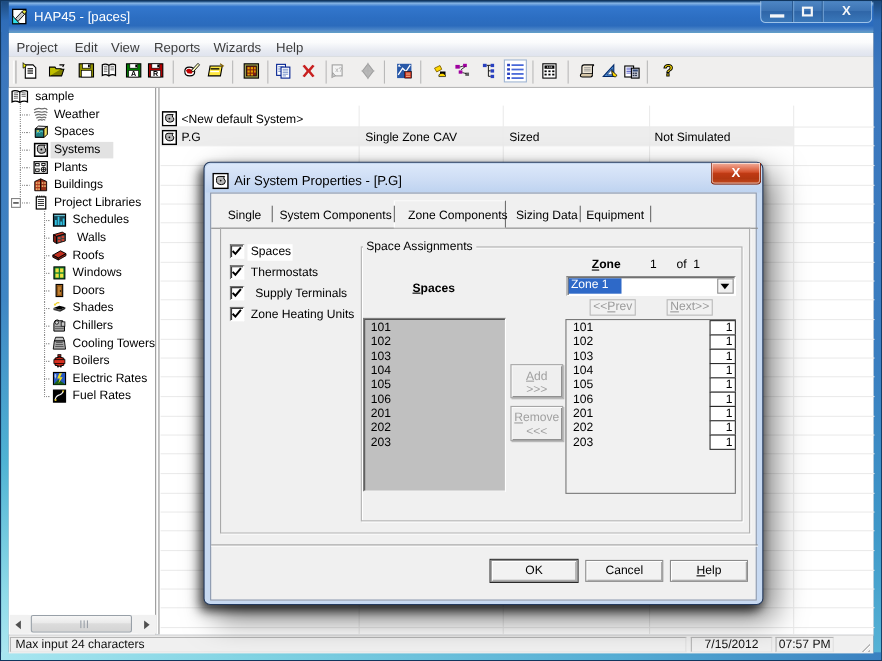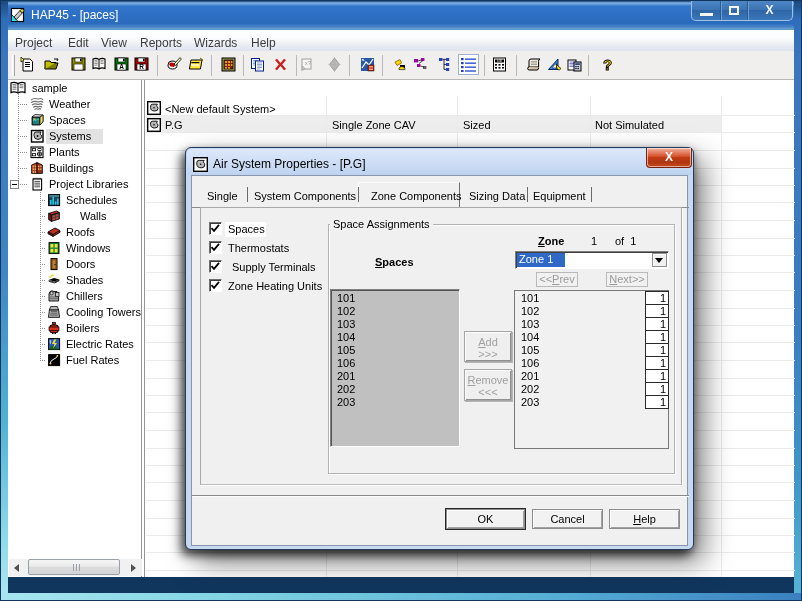--- a/index.html
+++ b/index.html
@@ -364,21 +364,21 @@
         <div class="titem" style="left:58px;top:114px;">Schedules</div>
         <div class="ticn" style="left:38px;top:128px;"><svg width="16" height="16" viewBox="0 0 16 16">
             <path d="M2.6 5.4 L10.6 3 L13.4 4.6 L5.4 7 Z" fill="#c03020" stroke="#000" stroke-width="0.8"></path>
             <path d="M2.6 5.4 L5.4 7 L5.4 13.4 L2.6 11.6 Z" fill="#801810" stroke="#000" stroke-width="0.8"></path>
             <path d="M5.4 7 L13.4 4.6 L13.4 11 L5.4 13.4 Z" fill="#404040" stroke="#000" stroke-width="0.8"></path>
             <rect x="6.6" y="7.4" width="2.4" height="2" fill="#c84030"></rect>
             <rect x="10" y="6.4" width="2.4" height="2" fill="#c84030"></rect>
             <rect x="6.6" y="10.2" width="2.4" height="2" fill="#c84030"></rect>
             <rect x="10" y="9.2" width="2.4" height="2" fill="#c84030"></rect>
           </svg></div>
-        <div class="titem" style="left:72px;top:130px;">Walls</div>
+        <div class="titem" style="left:62px;top:130px;">Walls</div>
         <div class="ticn" style="left:38px;top:144px;"><svg width="16" height="16" viewBox="0 0 16 16">
             <path d="M2 8 L9 4 L14 6.6 L7 10.6 Z" fill="#c03020" stroke="#000" stroke-width="0.9"></path>
             <path d="M2 8 L7 10.6 L7 12.4 L2 9.8 Z" fill="#701810" stroke="#000" stroke-width="0.8"></path>
             <path d="M7 10.6 L14 6.6 L14 8.4 L7 12.4 Z" fill="#982418" stroke="#000" stroke-width="0.8"></path>
           </svg></div>
         <div class="titem" style="left:58px;top:146px;">Roofs</div>
         <div class="ticn" style="left:38px;top:160px;"><svg width="16" height="16" viewBox="0 0 16 16">
             <rect x="3" y="2.6" width="10" height="11" fill="#108030" stroke="#000" stroke-width="0.9"></rect>
             <g fill="#f0e040">
               <rect x="4.4" y="4" width="3" height="3.6"></rect>
@@ -494,20 +494,26 @@
           <div style="position:absolute;left:5px;top:5px;width:0;height:0;border-top:4px solid transparent;border-bottom:4px solid transparent;border-right:5px solid #505050;"></div>
         </div>
       <div class="sb-btn" style="left:116px;">
           <div style="position:absolute;left:6px;top:5px;width:0;height:0;border-top:4px solid transparent;border-bottom:4px solid transparent;border-left:5px solid #505050;"></div>
         </div>
       <div id="sb-thumb">
         <div style="position:absolute;left:44px;top:4px;width:1px;height:7px;background:#9aa0a8;box-shadow:3px 0 0 #9aa0a8,6px 0 0 #9aa0a8;"></div>
       </div>
     </div>
   </div>
+  <div class="abs" id="statusbar">
+    <div class="scell" style="left:1px;width:615px;padding-left:4px;">Max input 24 characters</div>
+    <div class="scell" style="left:620px;width:74px;text-align:center;">7/15/2012</div>
+    <div class="scell" style="left:697px;width:53px;text-align:center;">07:57 PM</div>
+    <div class="abs" style="left:772px;top:4px;width:11px;height:11px;background:repeating-linear-gradient(135deg,transparent 0,transparent 2px,#b9b9b9 2px,#b9b9b9 3px,#fff 3px,#fff 4px);clip-path:polygon(100% 0,100% 100%,0 100%);"></div>
+  </div>
   <div class="abs" id="dialog">
     <div class="abs" id="dlg-title"></div>
     <div class="abs" style="left:27px;top:9px;font-size:12px;color:#000;">Air System Properties - [P.G]</div>
     <div class="abs" id="dlg-icon" style="left:7px;top:9px;width:15px;height:15px;"><svg width="15" height="15" viewBox="0 0 15 15">
           <rect x="0.7" y="0.7" width="13.6" height="13.6" fill="#fff" stroke="#000" stroke-width="1.4"></rect>
           <path d="M3.8 5.4 Q3.8 3.4 6.2 3.4 L11.2 3.4 Q10.2 4.4 10.6 5.8 Q11.8 6.2 11.8 8 Q11.8 10.8 8.4 10.8 Q3.8 10.8 3.8 7 Z" fill="#b8b8b8" stroke="#000" stroke-width="0.9"></path>
           <circle cx="7.6" cy="7.2" r="0.8" fill="#000"></circle>
         </svg></div>
     <div class="abs" id="dlg-close">X</div>
     <div class="abs" id="dlg-inner">

